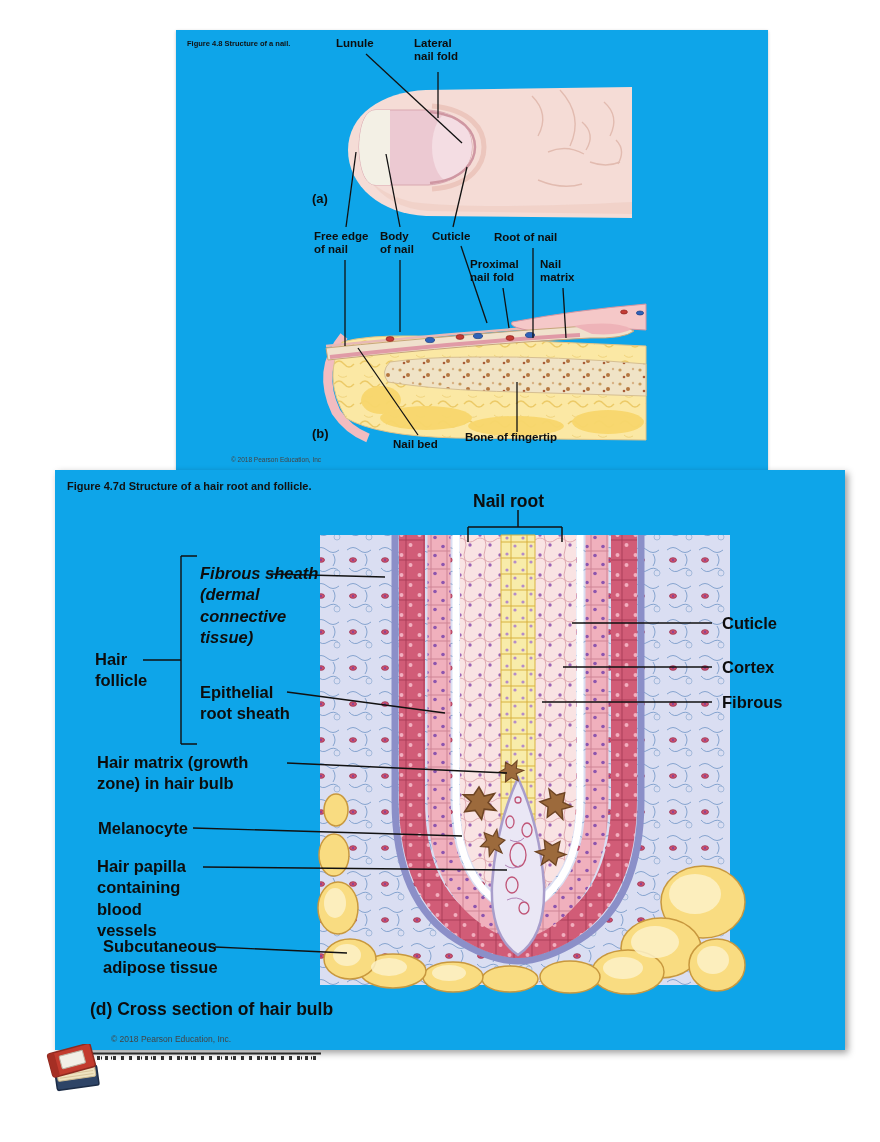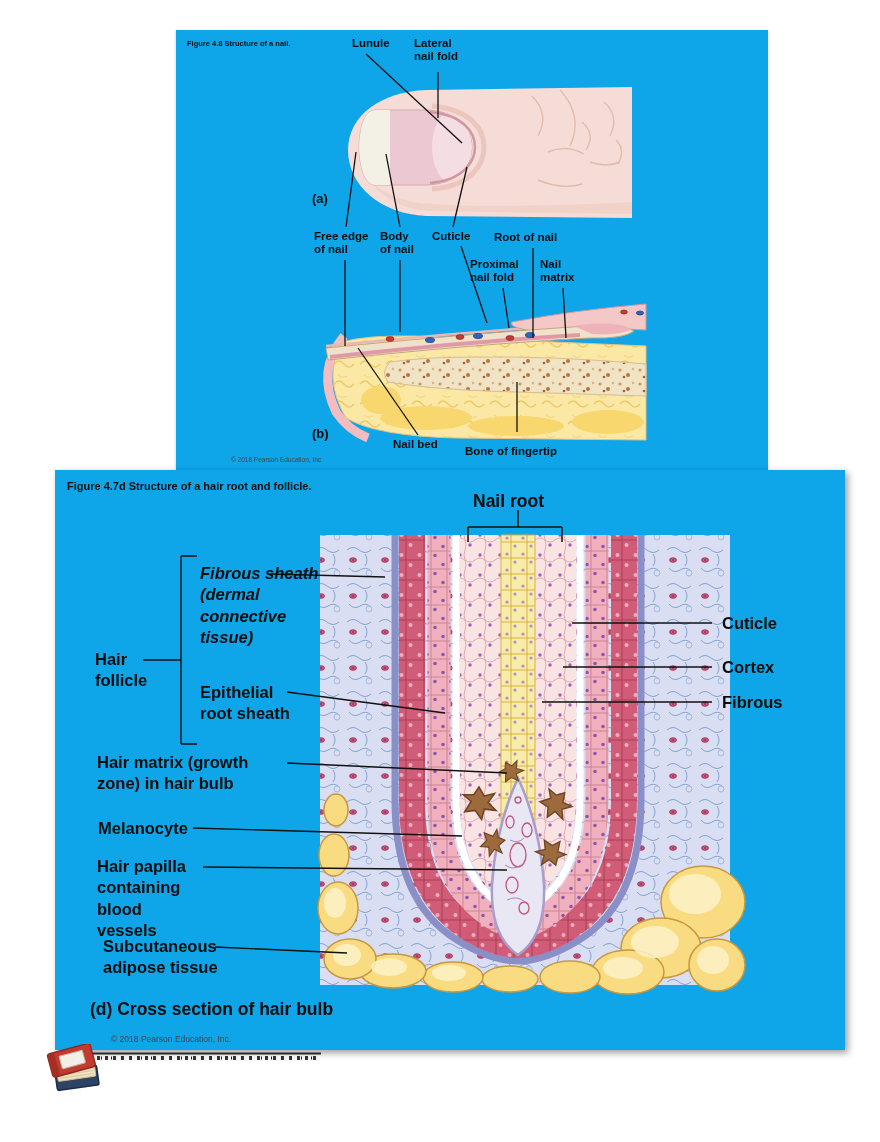--- a/index.html
+++ b/index.html
@@ -98,32 +98,32 @@
       <path d="M285,216 L311,293"></path>
       <path d="M357,218 L357,308"></path>
       <path d="M327,258 L333,298"></path>
       <path d="M387,258 L390,308"></path>
       <path d="M242,405 L182,318"></path>
       <path d="M341,402 L341,352"></path>
     </g>
   </svg>
 
   <div class="fig-title" style="left:11px;top:9px;font-size:7.5px;">Figure 4.8 Structure of a nail.</div>
-  <div class="lbl" style="left:176px;top:7px;">Lunule</div>
+  <div class="lbl" style="left:160px;top:7px;">Lunule</div>
   <div class="lbl" style="left:238px;top:7px;width:52px;">Lateral nail fold</div>
   <div class="tag" style="left:136px;top:161px;">(a)</div>
   <div class="lbl" style="left:138px;top:200px;width:60px;">Free edge of nail</div>
   <div class="lbl" style="left:204px;top:200px;width:40px;">Body of nail</div>
   <div class="lbl" style="left:256px;top:200px;">Cuticle</div>
   <div class="lbl" style="left:318px;top:201px;white-space:nowrap;">Root of nail</div>
   <div class="lbl" style="left:294px;top:228px;width:56px;">Proximal nail fold</div>
   <div class="lbl" style="left:364px;top:228px;width:40px;">Nail matrix</div>
   <div class="tag" style="left:136px;top:396px;">(b)</div>
   <div class="lbl" style="left:217px;top:408px;">Nail bed</div>
-  <div class="lbl" style="left:289px;top:415px;">Bone of fingertip</div>
+  <div class="lbl" style="left:289px;top:401px;">Bone of fingertip</div>
   <div class="copyright" style="left:13px;top:426px;font-size:6.5px;">© 2018 Pearson Education, Inc</div>
 </div>
 
 <div class="panel" id="panel-hair">
   <svg class="art" width="790" height="580" viewBox="0 0 790 580">
     <defs>
       <pattern id="lavPat" width="32" height="36" patternUnits="userSpaceOnUse">
         <rect width="32" height="36" fill="#dadef2"></rect>
         <path d="M4,8 q6,-5 12,0 t12,0" stroke="#86a4cf" stroke-width="1" fill="none"></path>
         <path d="M6,26 q5,6 11,2 t11,1" stroke="#86a4cf" stroke-width="1" fill="none"></path>

